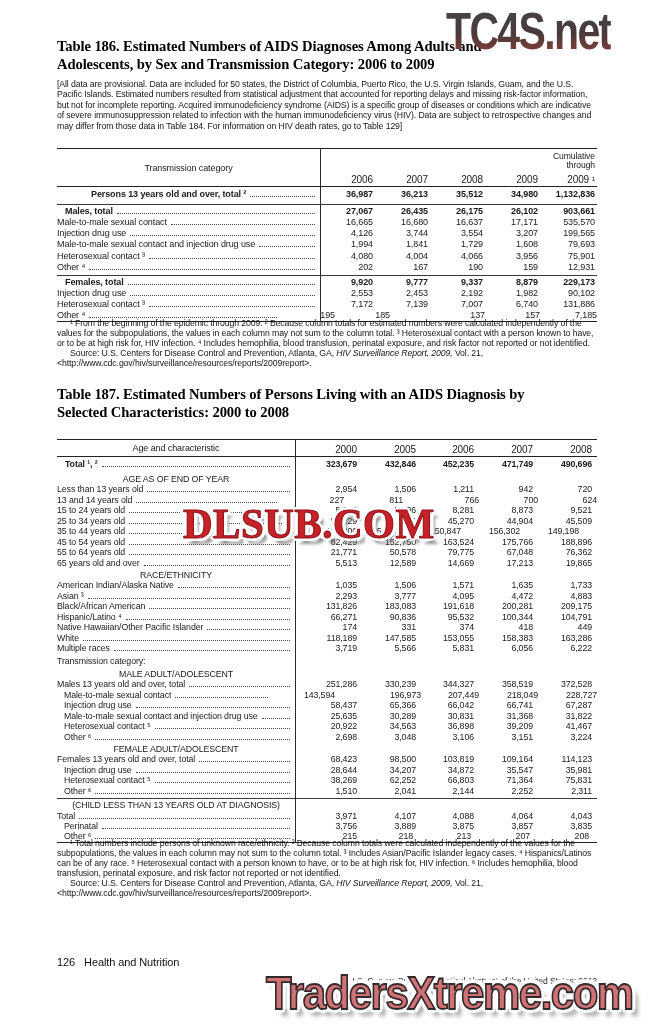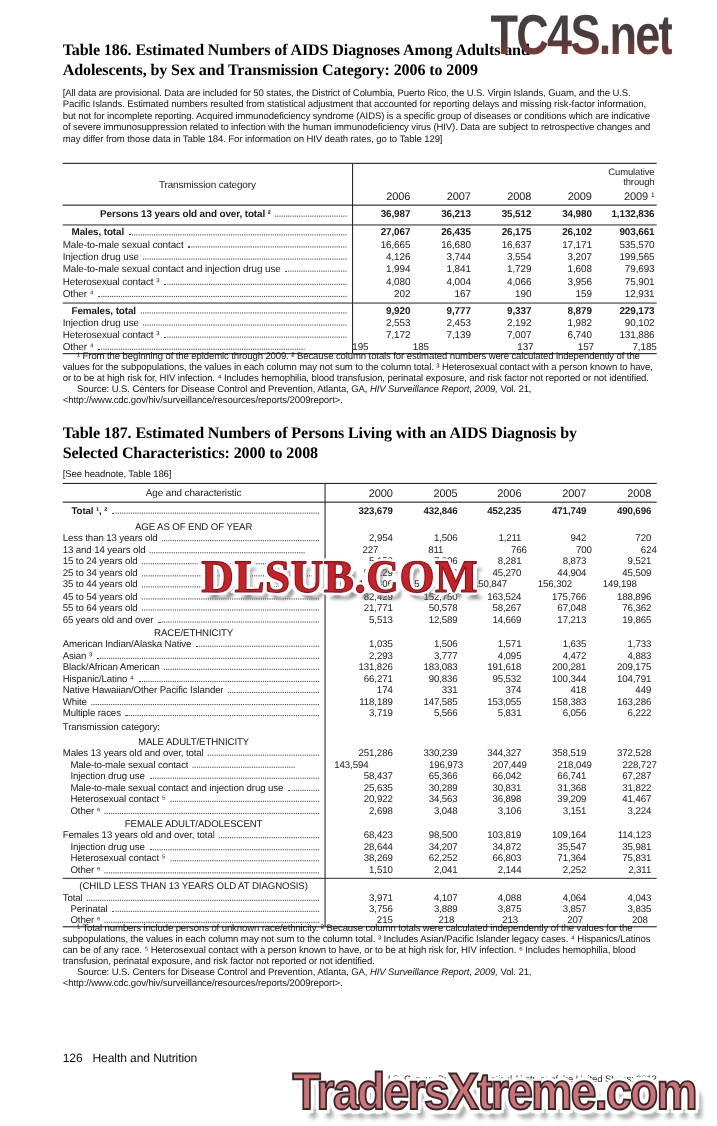--- a/index.html
+++ b/index.html
@@ -224,23 +224,20 @@
     <p>¹ From the beginning of the epidemic through 2009. ² Because column totals for estimated numbers were calculated independently of the values for the subpopulations, the values in each column may not sum to the column total. ³ Heterosexual contact with a person known to have, or to be at high risk for, HIV infection. ⁴ Includes hemophilia, blood transfusion, perinatal exposure, and risk factor not reported or not identified.</p>
     <p><span>Source: U.S. Centers for Disease Control and Prevention, Atlanta, GA, </span><i>HIV Surveillance Report, 2009,</i><span> Vol. 21,</span></p>
     <p class="noind">&lt;http://www.cdc.gov/hiv/surveillance/resources/reports/2009report&gt;.</p>
   </div>
 
   <div class="ttl" style="top:385px">
     <div>Table 187. Estimated Numbers of Persons Living with an AIDS Diagnosis by</div>
     <div>Selected Characteristics: 2000 to 2008</div>
   </div>
 
-  <div class="note" style="top:426px">
-    <p class="noind">[See headnote, Table 186]</p>
-  </div>
 
   <div class="tbl t187" style="top:439px">
     <div class="vline"></div>
     <div class="thead">
       <div class="hstub">Age and characteristic</div>
       <div class="hyears">
         <span class="v" style="width:62px">2000</span>
         <span class="v" style="width:59px">2005</span>
         <span class="v" style="width:58px">2006</span>
         <span class="v" style="width:59px">2007</span>
@@ -330,21 +327,21 @@
           <span class="v" style="width: 59px;">175,766</span>
           <span class="v" style="width: 59px;">188,896</span>
         </div>
         <div class="trow">
           <span class="stub">
             <span class="lbl">55 to 64 years old</span>
             <span class="lead"></span>
           </span>
           <span class="v" style="width: 62px;">21,771</span>
           <span class="v" style="width: 59px;">50,578</span>
-          <span class="v" style="width: 58px;">58,267</span>
+          <span class="v" style="width: 58px;">79,775</span>
           <span class="v" style="width: 59px;">67,048</span>
           <span class="v" style="width: 59px;">76,362</span>
         </div>
         <div class="trow">
           <span class="stub">
             <span class="lbl">65 years old and over</span>
             <span class="lead"></span>
           </span>
           <span class="v" style="width: 62px;">5,513</span>
           <span class="v" style="width: 59px;">12,589</span>
@@ -434,21 +431,21 @@
           <span class="v" style="width: 59px;">6,056</span>
           <span class="v" style="width: 59px;">6,222</span>
         </div>
         <div class="trow" style="margin-top: 3px;">
           <span class="stub">
             <span class="lbl">Transmission category:</span>
           </span>
         </div>
         <div class="trow sec">
           <span class="stub">
-            <span class="lbl">MALE ADULT/ETHNICITY</span>
+            <span class="lbl">MALE ADULT/ADOLESCENT</span>
           </span>
         </div>
         <div class="trow">
           <span class="stub">
             <span class="lbl">Males 13 years old and over, total</span>
             <span class="lead"></span>
           </span>
           <span class="v" style="width: 62px;">251,286</span>
           <span class="v" style="width: 59px;">330,239</span>
           <span class="v" style="width: 58px;">344,327</span>

